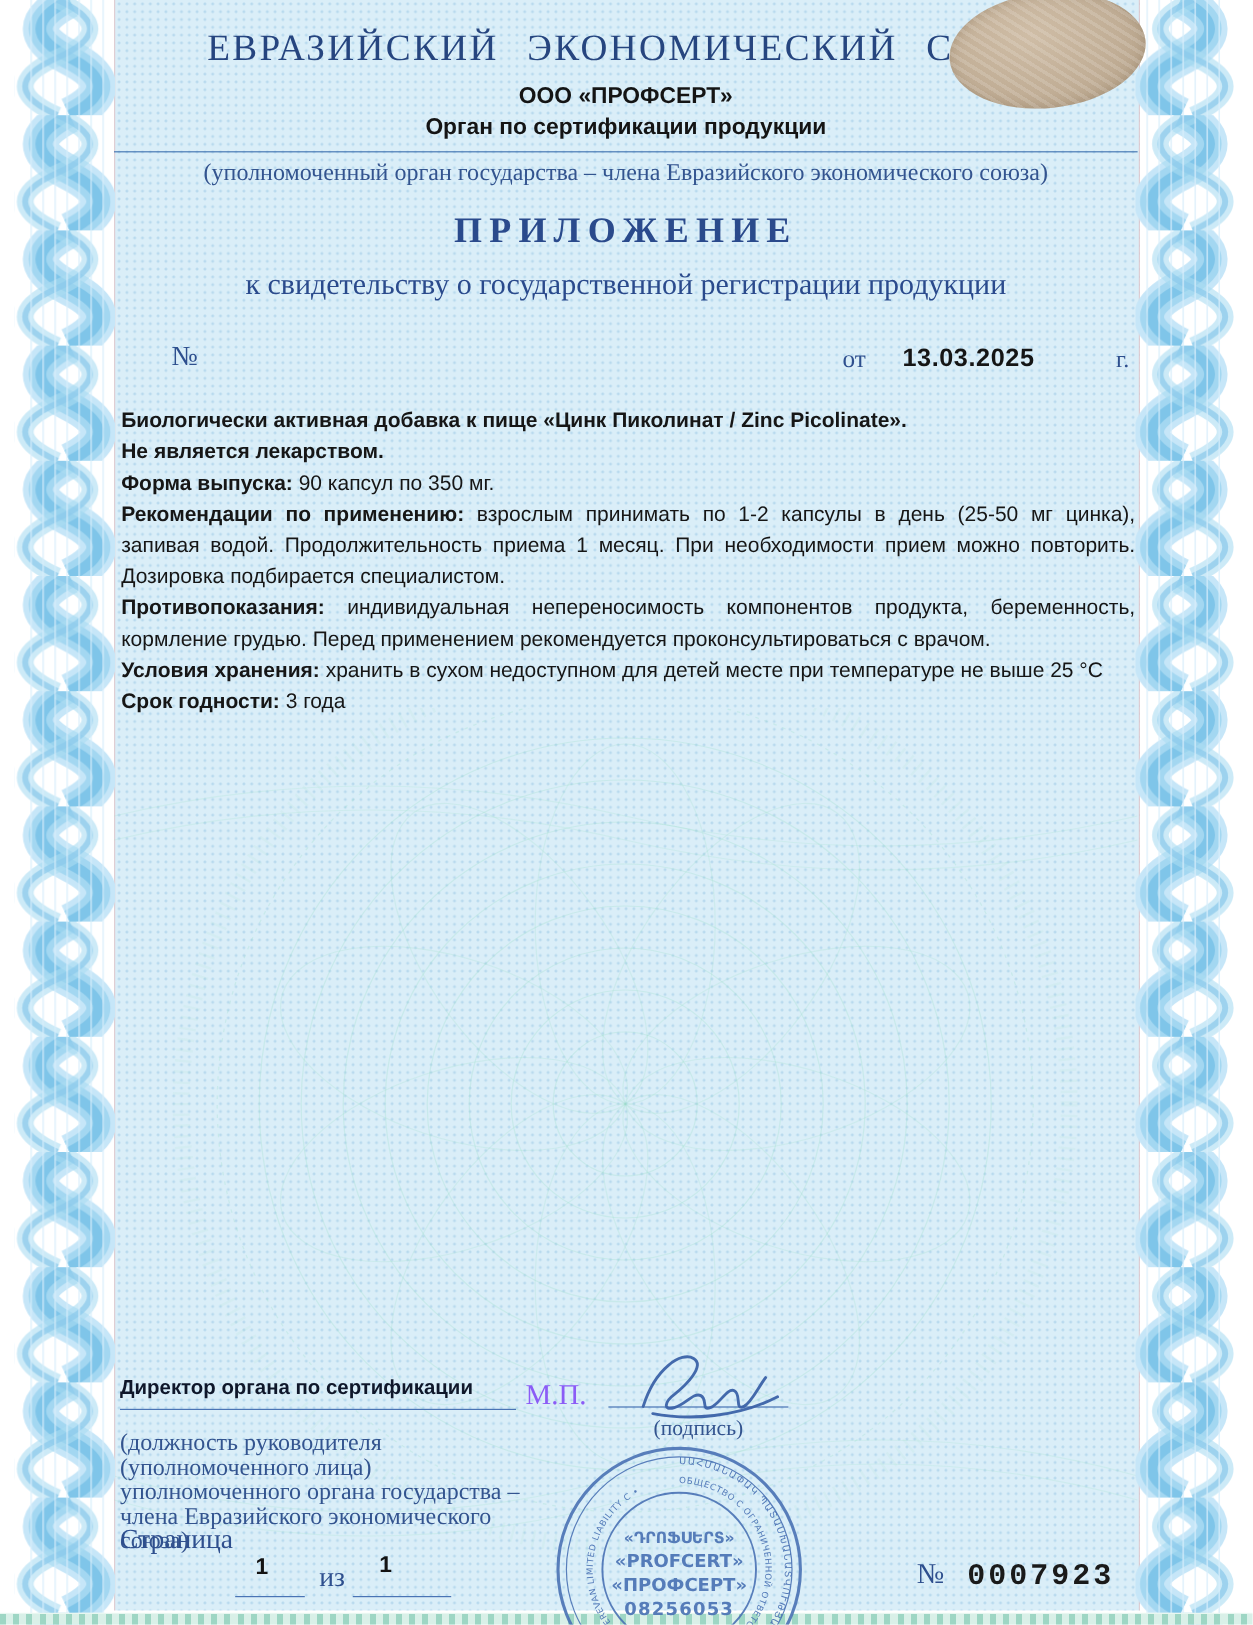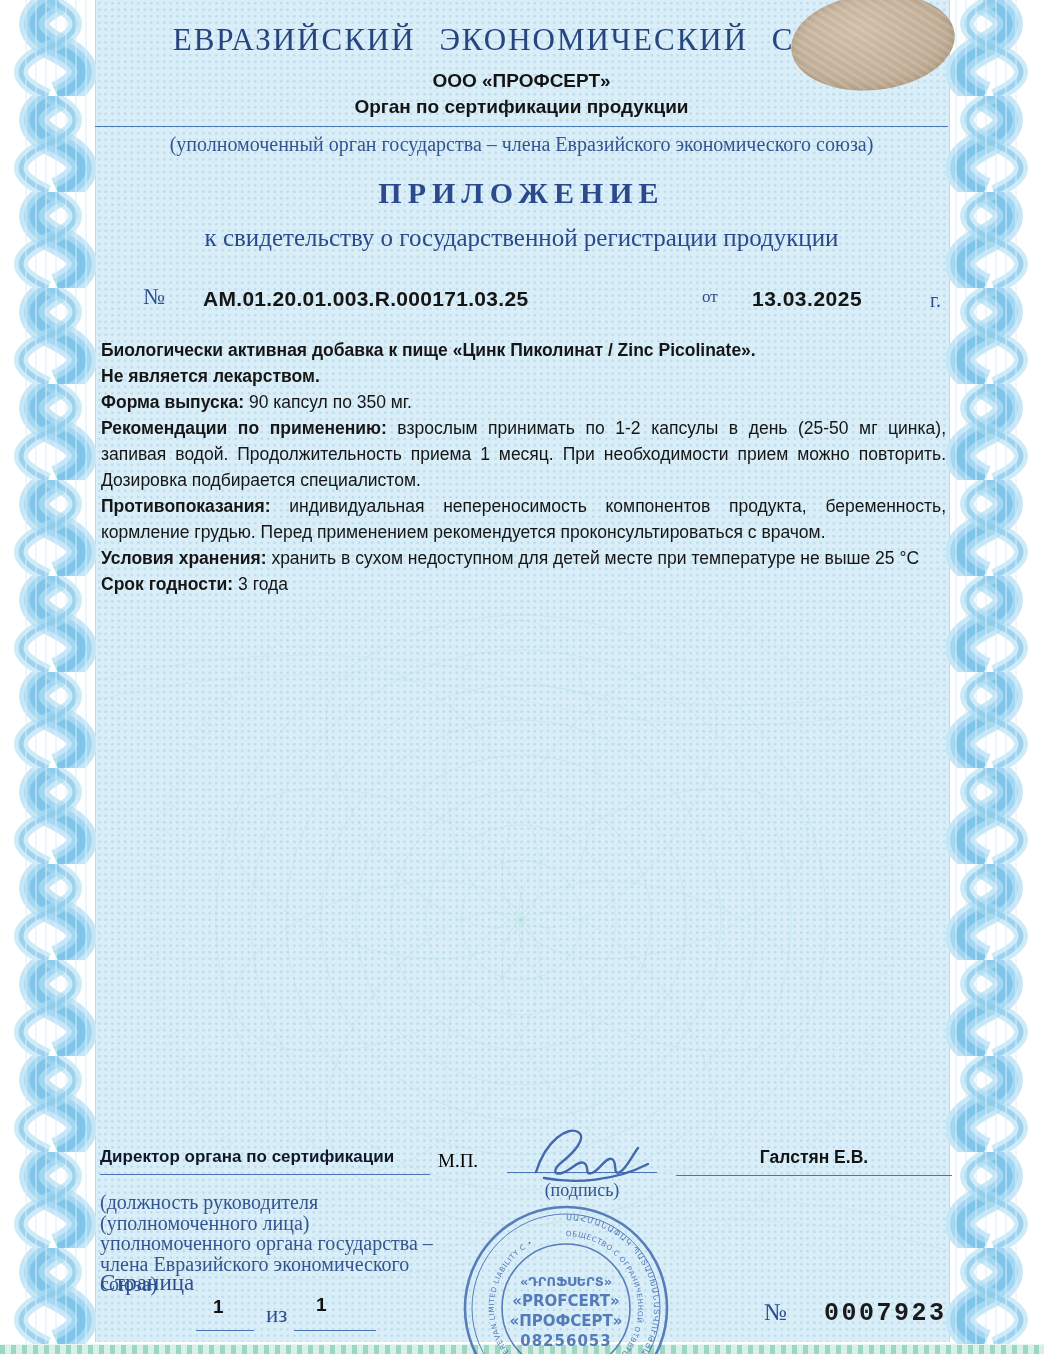--- a/index.html
+++ b/index.html
@@ -36,47 +36,47 @@
   .hrule{top:126px;left:95px;width:853px;height:0;border-top:1.6px solid #4a7ab5;}
   .org-note{top:133px;left:95px;width:853px;text-align:center;
         font-family:"Liberation Serif",serif;font-size:20px;color:#33548f;}
   .doc-title{top:176px;left:95px;width:853px;text-align:center;
         font-family:"Liberation Serif",serif;font-weight:bold;font-size:30px;
         letter-spacing:6px;color:#2a4a8c;}
   .doc-subtitle{top:224px;left:95px;width:853px;text-align:center;
         font-family:"Liberation Serif",serif;font-size:25px;color:#2a4a8c;}
   .num-sign{top:284px;left:143px;font-family:"Liberation Serif",serif;font-size:23px;color:#2e4f8e;}
   .num-value{top:287px;left:203px;font-weight:bold;font-size:21px;color:#151515;letter-spacing:.3px;}
-  .num-ot{top:287px;left:702px;font-family:"Liberation Serif",serif;font-size:17px;color:#2e4f8e;}
+  .num-ot{top:287px;left:702px;font-family:"Liberation Serif",serif;font-size:21px;color:#2e4f8e;}
   .num-date{top:287px;left:752px;font-weight:bold;font-size:21px;color:#151515;letter-spacing:.5px;}
   .num-g{top:289px;left:930px;font-family:"Liberation Serif",serif;font-size:20px;color:#2e4f8e;}
   .body-block{top:337px;left:101px;width:845px;font-size:17.5px;line-height:26px;color:#161616;}
   .para{text-align:justify;}
   .para b{font-weight:bold;margin-top:27px;}
   
   .dir-label{top:1147px;left:100px;width:330px;font-weight:bold;font-size:17px;color:#0f172a;
         border-bottom:1.5px solid #4a74b5;padding-bottom:7px;}
-  .mp{top:1150px;left:438px;font-family:"Liberation Serif",serif;font-size:19px;color:#000000;}
+  .mp{top:1150px;left:438px;font-family:"Liberation Serif",serif;font-size:24px;color:#8b5cf6;}
   .sig-line{top:1148px;left:507px;width:150px;height:24px;border-bottom:1.5px solid #4a74b5;}
   .sig-label{top:1180px;left:507px;width:150px;text-align:center;
         font-family:"Liberation Serif",serif;font-size:18px;color:#33548f;}
   .fio{top:1147px;left:676px;width:276px;text-align:center;font-weight:bold;font-size:17.5px;
         color:#131313;border-bottom:1.5px solid #4a74b5;padding-bottom:7px;}
   .fio-label{top:1180px;left:676px;width:276px;text-align:center;
         font-family:"Liberation Serif",serif;font-size:18px;color:#33548f;}
   .pos-note{top:1192px;left:100px;width:345px;font-family:"Liberation Serif",serif;
         font-size:20px;line-height:20.5px;color:#33548f;}
   .pg-label{top:1270px;left:100px;font-family:"Liberation Serif",serif;font-size:23px;color:#2e4f8e;}
   .pg-cur{top:1296px;left:213px;font-weight:bold;font-size:19px;color:#131313;}
   .pg-line1{top:1302px;left:196px;width:58px;height:28px;border-bottom:1.6px solid #4a74b5;}
   .pg-of{top:1302px;left:266px;font-family:"Liberation Serif",serif;font-size:23px;color:#2e4f8e;}
   .pg-tot{top:1294px;left:316px;font-weight:bold;font-size:19px;color:#131313;}
   .pg-line2{top:1302px;left:294px;width:82px;height:28px;border-bottom:1.6px solid #4a74b5;}
   .ser-sign{top:1299px;left:764px;font-family:"Liberation Serif",serif;font-size:24px;color:#2e4f8e;}
-  .ser-num{top:1299px;left:824px;font-family:"Liberation Mono",monospace;font-weight:bold;
+  .ser-num{top:1299px;left:806px;font-family:"Liberation Mono",monospace;font-weight:bold;
         font-size:25px;color:#1a1a1a;letter-spacing:2.5px;}
   .stamp-svg{position:absolute;left:456px;top:1198px;z-index:5;}
   .sig-svg{position:absolute;left:520px;top:1124px;z-index:4;}
   .rosette{position:absolute;left:95px;top:590px;z-index:0;}
 </style>
 </head>
 <body>
 
 <div class="page">
 
@@ -151,40 +151,38 @@
   <div class="abs union-title">ЕВРАЗИЙСКИЙ ЭКОНОМИЧЕСКИЙ СОЮЗ</div>
   <div class="abs org-role">Орган по сертификации продукции</div>
   <div class="abs org-name">ООО «ПРОФСЕРТ»</div>
   <div class="abs hrule"></div>
   <div class="abs org-note">(уполномоченный орган государства – члена Евразийского экономического союза)</div>
 
   <div class="abs doc-title">ПРИЛОЖЕНИЕ</div>
   <div class="abs doc-subtitle">к свидетельству о государственной регистрации продукции</div>
 
   <span class="abs num-sign">№</span>
-  <span class="abs num-value">AM.01.20.01.003.R.000171.03.25</span>
   <span class="abs num-ot">от</span>
   <span class="abs num-date">13.03.2025</span>
   <span class="abs num-g">г.</span>
 
   <div class="abs body-block">
       <div class="para"><b>Биологически активная добавка к пище «Цинк Пиколинат / Zinc Picolinate».</b><span></span></div>
       <div class="para"><b>Не является лекарством.</b><span></span></div>
       <div class="para"><b>Форма выпуска:</b><span> 90 капсул по 350 мг.</span></div>
       <div class="para"><b>Рекомендации по применению:</b><span> взрослым принимать по 1-2 капсулы в день (25-50 мг цинка), запивая водой. Продолжительность приема 1 месяц. При необходимости прием можно повторить. Дозировка подбирается специалистом.</span></div>
       <div class="para"><b>Противопоказания:</b><span> индивидуальная непереносимость компонентов продукта, беременность, кормление грудью. Перед применением рекомендуется проконсультироваться с врачом.</span></div>
       <div class="para"><b>Условия хранения:</b><span> хранить в сухом недоступном для детей месте при температуре не выше 25 °C</span></div>
       <div class="para"><b>Срок годности:</b><span> 3 года</span></div>
     </div>
 
   <div class="abs dir-label">Директор органа по сертификации</div>
   <span class="abs mp">М.П.</span>
   <div class="abs sig-line"></div>
   <div class="abs sig-label">(подпись)</div>
-  <div class="abs fio">Галстян Е.В.</div>
   <div class="abs pos-note">(должность руководителя (уполномоченного лица) уполномоченного органа государства – члена Евразийского экономического союза)</div>
 
   <svg class="sig-svg" width="140" height="60" viewBox="0 0 140 60">
     <g fill="none" stroke="#3c62a8" stroke-width="2.4" stroke-linecap="round" opacity="0.95">
       <path d="M16,48 C26,16 48,2 58,8 C68,14 52,30 42,38 C34,44 32,52 42,49 C52,46 58,36 64,39 C70,42 64,52 72,49 C80,46 86,32 92,35 C98,38 92,52 100,48 C106,45 112,32 118,24"></path>
       <path d="M24,54 C55,60 95,57 128,40"></path>
     </g>
   </svg>
 
   <svg class="stamp-svg" width="220" height="220" viewBox="0 0 220 220">

